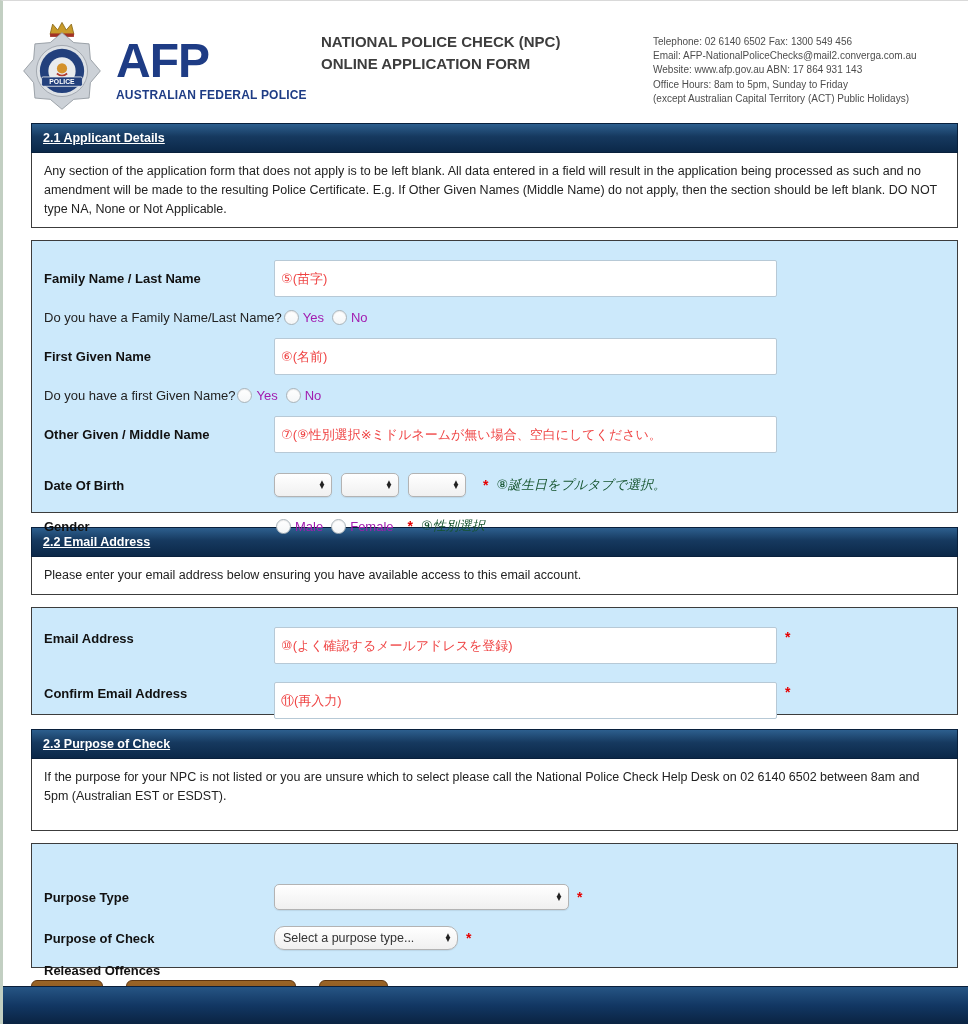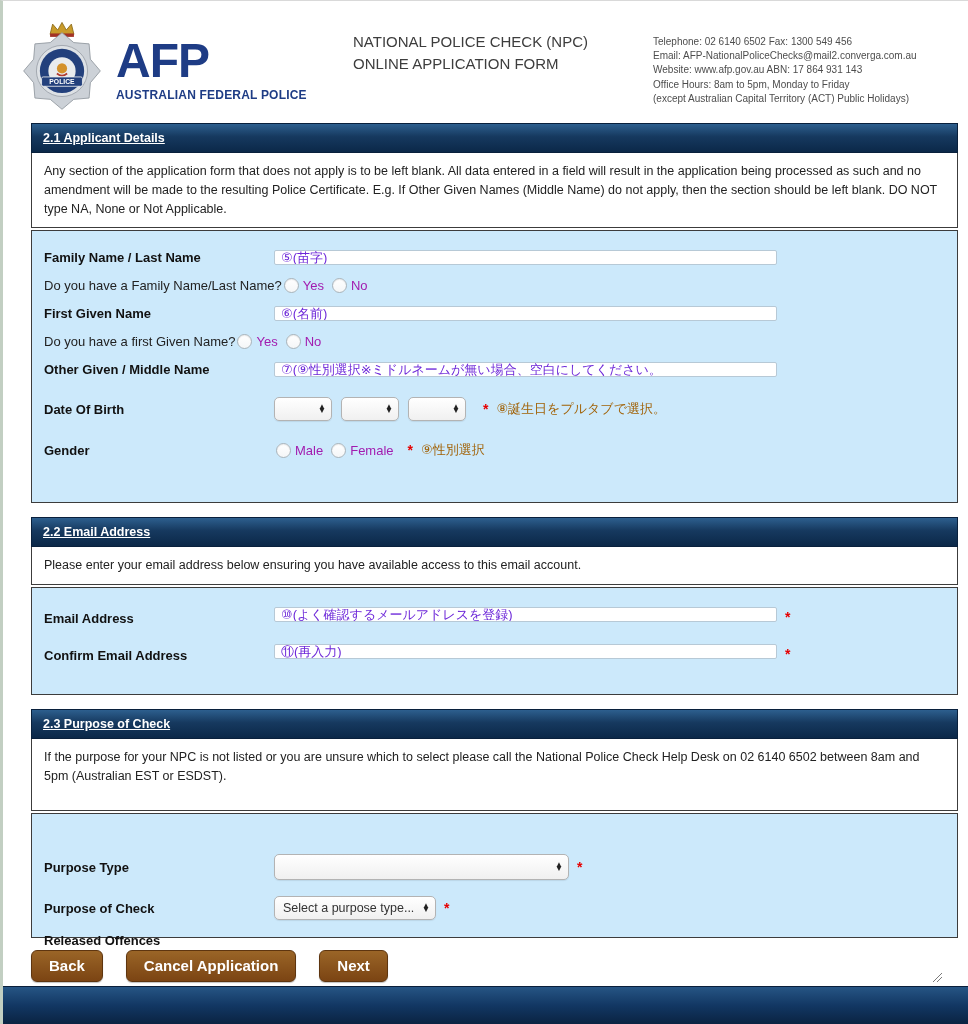--- a/index.html
+++ b/index.html
@@ -12,70 +12,70 @@
     overflow:hidden;
     position:relative;
   }
   
   .header { position:relative; height:122px; }
   .logo-wrap { position:absolute; left:15px; top:18px; display:flex; align-items:flex-start; }
   .badge { width:88px; height:92px; }
   .logo-text { margin-left:10px; margin-top:20px; }
   .afp-word { font-size:48px; font-weight:bold; color:#1e3c85; line-height:0.9; letter-spacing:-1px; }
   .afp-sub { font-size:12px; font-weight:bold; color:#1e3c85; margin-top:6px; letter-spacing:0.2px; }
-  .form-title { position:absolute; left:350px; top:30px; font-size:15px; font-weight:normal; color:#3d3d3d; line-height:1.45; }
+  .form-title { position:absolute; left:318px; top:30px; font-size:15px; font-weight:bold; color:#3d3d3d; line-height:1.45; }
   .contact { position:absolute; left:650px; top:34px; font-size:10px; color:#4d4d4d; line-height:1.42; }
   
   .content { margin:0 13px 0 28px; width:927px; }
   .sec-header {
     height:30px; display:flex; align-items:center; padding:0 11px;
     background:linear-gradient(to bottom,#2d5f8e 0%,#16395f 45%,#0b2848 100%);
     border:1px solid #09203c;
     color:#ffffff; font-size:12.5px; font-weight:bold;text-decoration:underline;
   }
   .sec-note {
     background:#ffffff; border:1px solid #3c3c3c; border-top:none;
     padding:9px 12px; font-size:12.5px; color:#222; line-height:1.5;
   }
   .sec-fields {
-    background:#cce9fb; border:1px solid #3c3c3c; margin-top:2px;
+    background:#cce9fb; border:1px solid #3c3c3c; margin-top:12px;
     padding:6px 12px 10px 12px;
   }
   .gap { height:14px; }
   
   .frow { display:flex; align-items:center; margin:13px 0; }
   .flabel { width:230px; flex:none; font-size:13px; font-weight:bold; color:#111; }
   .qlabel { font-size:13px; color:#222; }
   .tinput {
-    width:503px; height:15px; background:#fff;
+    width:503px; height:37px; background:#fff;
     border:1px solid #b7c9d6; border-radius:2px;
-    font-size:13px; color:#6d28d9; padding:3px 6px;
+    font-size:13px; color:#ef4444; padding:3px 6px;
     display:flex; align-items:center; white-space:nowrap; overflow:hidden;
   }
   .req { color:#e60000; font-weight:bold; font-size:14px; margin-left:8px; }
-  .hint { color:#a16207; font-size:13px; margin-left:8px; }
+  .hint { color:#14532d; font-size:13px; margin-left:8px;font-style:italic; }
   
   .radio {
     width:15px; height:15px; border-radius:50%;
     background:linear-gradient(#ffffff,#f4f6f7);
     border:1px solid #aab4ba; box-shadow:inset 0 1px 1px rgba(0,0,0,0.08);
     margin:0 4px 0 2px; flex:none;
   }
   .rlabel { font-size:13px; color:#a21caf; margin-right:6px; }
   
   .mac-select {
     height:24px; border-radius:5px;
     background:linear-gradient(#ffffff,#f0f0f0);
     border:1px solid #b3b3b3; box-shadow:0 1px 1px rgba(0,0,0,0.08);
     display:flex; align-items:center; justify-content:space-between;
     padding:0 5px 0 8px; font-size:12.5px; color:#333;
   }
   .sel-dob { width:58px; margin-right:9px; }
   .sel-wide { width:295px; height:26px; }
-  .sel-purpose { width:162px; }
+  .sel-purpose { width:184px;border-radius:10px; }
   .updown { display:flex; flex-direction:column; align-items:center; line-height:4.5px; font-size:8px; color:#222; }
   
   .offences { flex:1; height:52px; position:relative; align-self:flex-start; }
   .grip { position:absolute; right:2px; bottom:2px; }
   
   .btn-row { margin:12px 0 0 28px; display:flex;gap:8px; }
   .btn {
     background:linear-gradient(#9a6527,#7b4413);
     border:1px solid #5e350f; border-radius:6px;
     color:#fff; font-weight:bold; font-size:15px;
@@ -118,21 +118,21 @@
     </div>
   </div>
   <div class="form-title">
     <div>NATIONAL POLICE CHECK (NPC)</div>
     <div>ONLINE APPLICATION FORM</div>
   </div>
   <div class="contact">
     <div>Telephone: 02 6140 6502  Fax: 1300 549 456</div>
     <div>Email: AFP-NationalPoliceChecks@mail2.converga.com.au</div>
     <div>Website: www.afp.gov.au    ABN: 17 864 931 143</div>
-    <div>Office Hours: 8am to 5pm, Monday to Friday</div>
+    <div>Office Hours: 8am to 5pm, Sunday to Friday</div>
     <div>(except Australian Capital Territory (ACT) Public Holidays)</div>
   </div>
 </div>
 
 <div class="content">
 
   <div>
     <div class="sec-header">2.1 Applicant Details</div>
     <div class="sec-note">Any section of the application form that does not apply is to be left blank. All data entered in a field will result in the application being processed as such and no amendment will be made to the resulting Police Certificate. E.g. If Other Given Names (Middle Name) do not apply, then the section should be left blank. DO NOT type NA, None or Not Applicable.</div>
     <div class="sec-fields" style="height:273px;">

